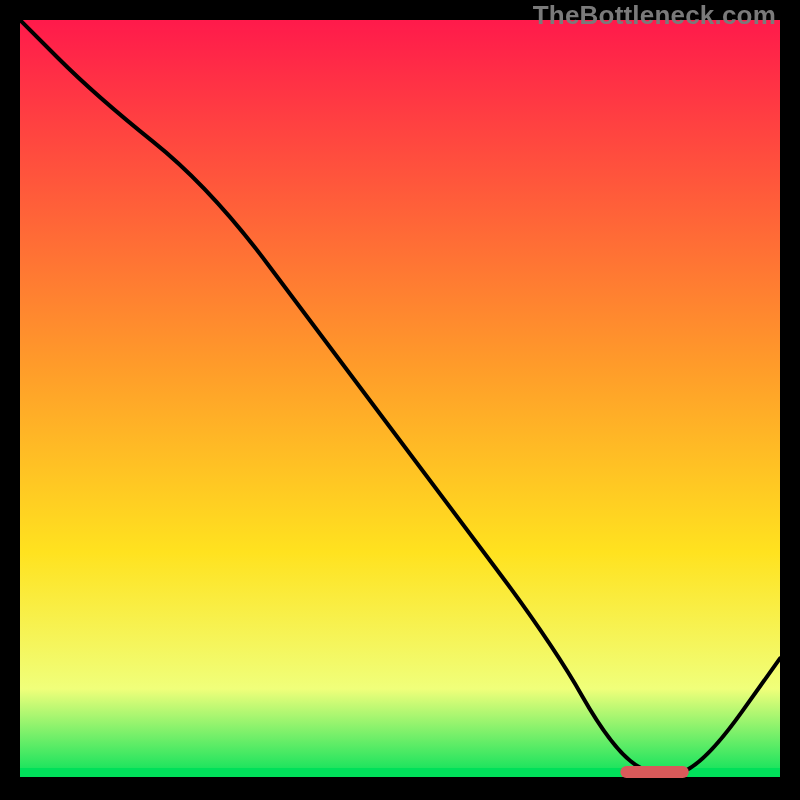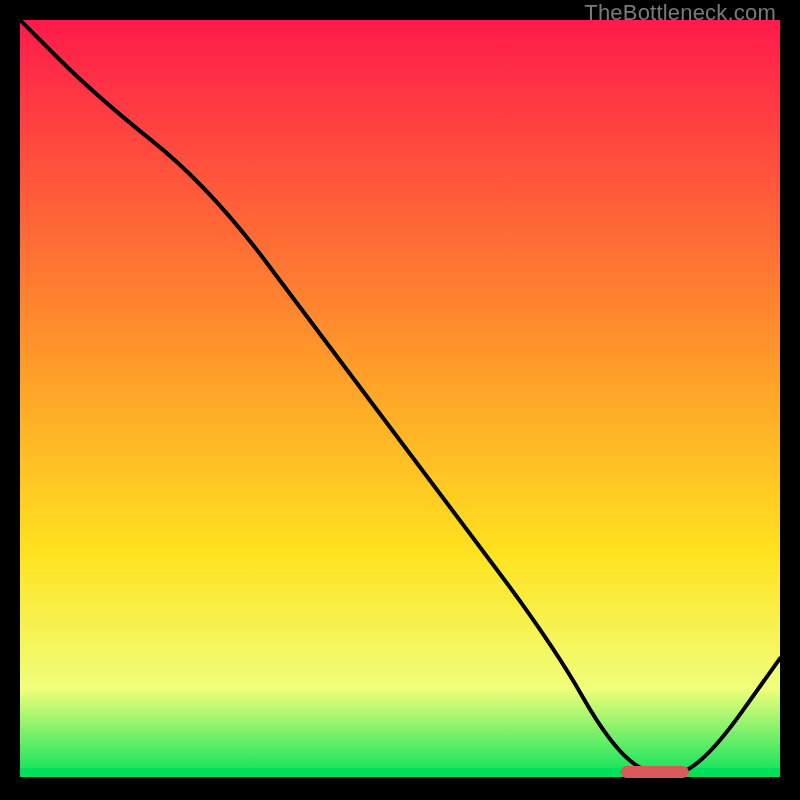--- a/index.html
+++ b/index.html
@@ -24,22 +24,22 @@
     left: 0;
     top: 0;
     width: 760px;
     height: 760px;
   }
   .watermark {
     position: absolute;
     top: 0px;
     right: 24px;
     color: #7a7a7a;
-    font-size: 22px;
-    font-weight: 400;
+    font-size: 26px;
+    font-weight: 700;
     letter-spacing: 0.2px;
     user-select: none;
     text-align: center;
   }
 </style>
 </head>
 <body>
 
 <div class="frame">
   <svg class="plot-area" viewBox="0 0 760 760">

